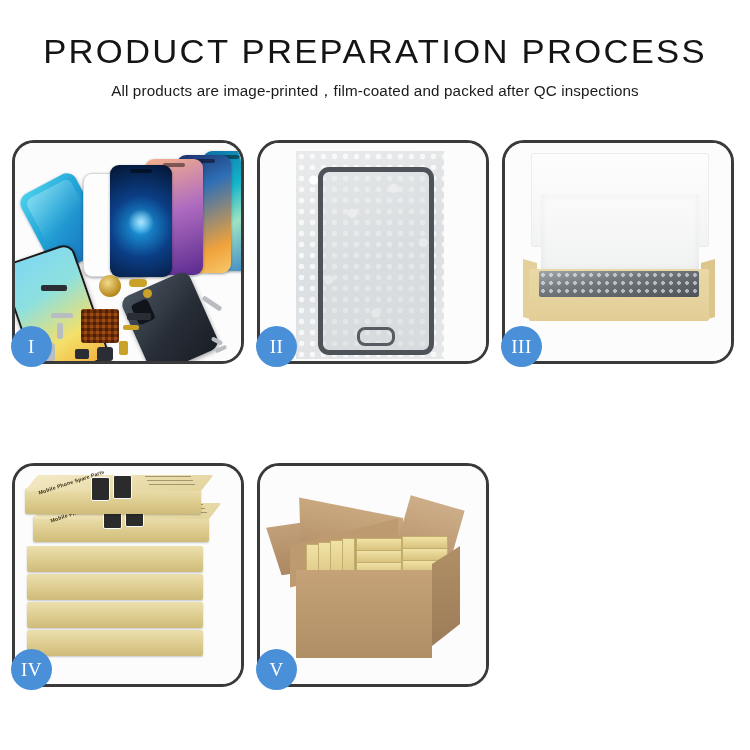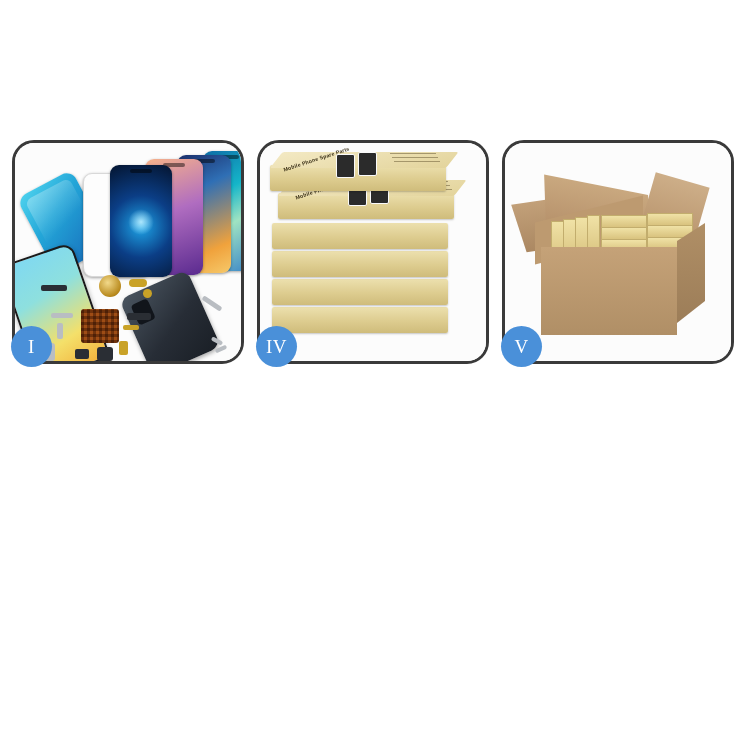--- a/index.html
+++ b/index.html
@@ -201,20 +201,24 @@
     background:rgba(200,170,130,.55);transform:rotate(22deg);}
   .tape2{position:absolute;left:118px;top:22px;width:70px;height:18px;
     background:rgba(240,240,240,.55);transform:rotate(22deg);}
   .seam{position:absolute;background:rgba(120,92,60,.45);}
 </style>
 </head>
 <body>
 
 <div class="page">
 
+  <div class="header">
+    <div class="title">PRODUCT PREPARATION PROCESS</div>
+    <div class="subtitle">All products are image-printed，film-coated and packed after QC inspections</div>
+  </div>
 
   <div class="grid">
 
     <div class="panel">
       <div class="inner p1">
         <div class="phone-fan">
           <div class="ph ph-a"></div>
           <div class="ph ph-f">
               <span class="ph-notch"></span>
             </div>
@@ -246,21 +250,41 @@
           <div class="pt dark" style="left:82px;top:204px;width:16px;height:14px;border-radius:3px;"></div>
           <div class="pt gold" style="left:104px;top:198px;width:9px;height:14px;"></div>
           <div class="pt silver" style="left:186px;top:158px;width:22px;height:5px;transform:rotate(34deg);"></div>
           <div class="pt silver" style="left:196px;top:196px;width:12px;height:4px;transform:rotate(28deg);"></div>
           <div class="pt silver" style="left:200px;top:204px;width:12px;height:4px;transform:rotate(-24deg);"></div>
         </div>
       </div>
       <div class="badge">I</div>
     </div>
 
-
+    <div class="panel">
+      <div class="inner p2">
+        <div class="wrap-bg">
+          <div class="wrap-bubbles"></div>
+        </div>
+        <div class="screen-glass"></div>
+      </div>
+      <div class="badge">II</div>
+    </div>
+
+    <div class="panel">
+      <div class="inner p3">
+        <div class="ob-lid"></div>
+        <div class="ob-foam"></div>
+        <div class="ob-flap-l"></div>
+        <div class="ob-flap-r"></div>
+        <div class="ob-tray"></div>
+        <div class="ob-screen"></div>
+      </div>
+      <div class="badge">III</div>
+    </div>
 
     <div class="panel">
       <div class="inner p4">
         <div class="stack">
           <div class="sbox" style="left:4px;top:148px;"></div>
           <div class="sbox" style="left:4px;top:120px;"></div>
           <div class="sbox" style="left:4px;top:92px;"></div>
           <div class="sbox" style="left:4px;top:64px;"></div>
           <div class="sbox" style="left:10px;top:34px;">
             <div class="lid"></div>

